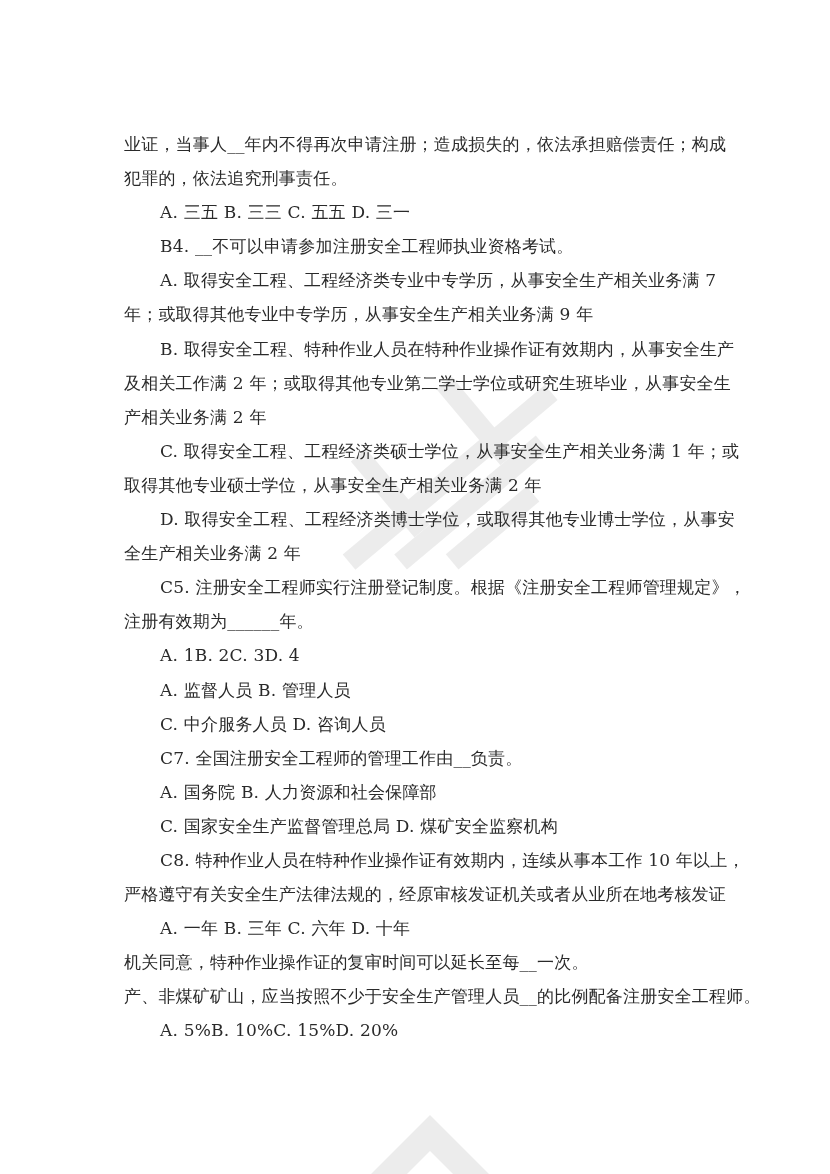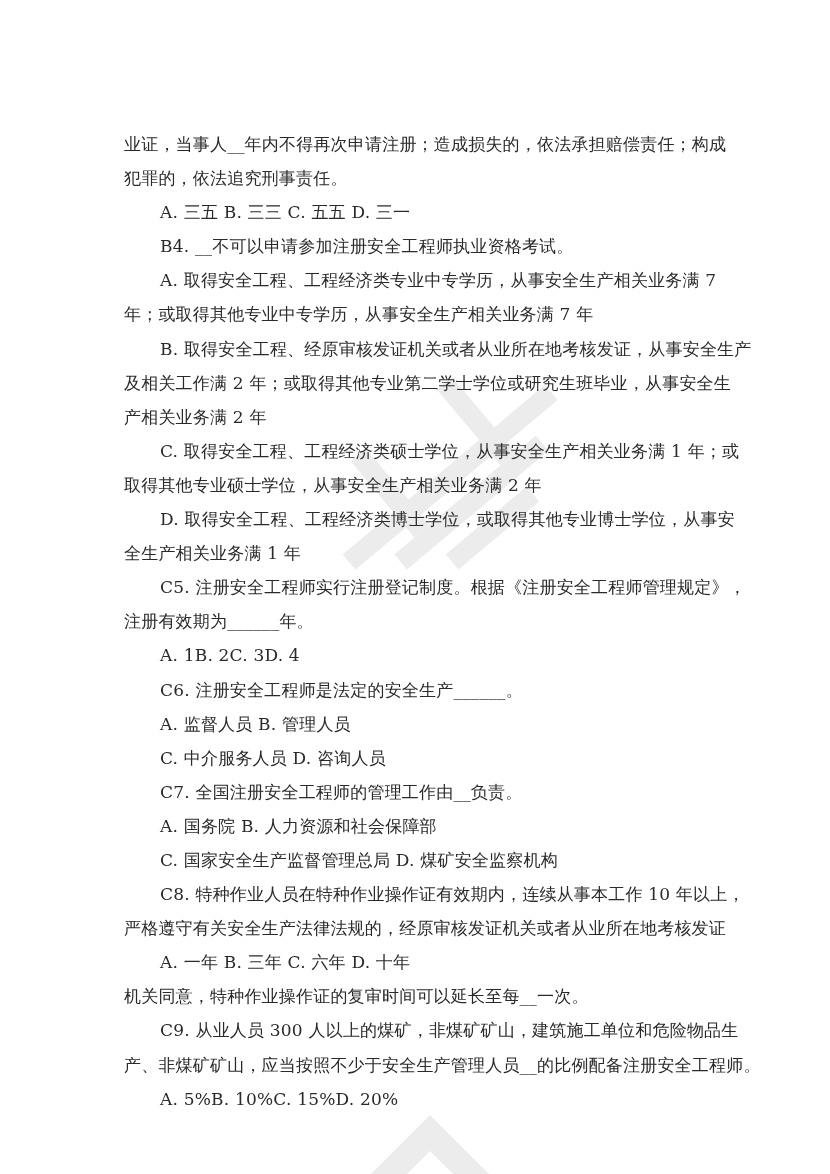--- a/index.html
+++ b/index.html
@@ -30,38 +30,36 @@
     <polygon points="50,0 100,50 85,50 50,15 15,50 0,50" fill="#000"></polygon>
     <rect x="40" y="25" width="20" height="6" fill="#000"></rect>
   </svg>
 
   <div class="content" id="content">
       <div class="line just">业证，当事人__年内不得再次申请注册；造成损失的，依法承担赔偿责任；构成</div>
       <div class="line">犯罪的，依法追究刑事责任。</div>
       <div class="line indent">A. 三五 B. 三三 C. 五五 D. 三一</div>
       <div class="line indent">B4. __不可以申请参加注册安全工程师执业资格考试。</div>
       <div class="line indent just">A. 取得安全工程、工程经济类专业中专学历，从事安全生产相关业务满 7</div>
-      <div class="line">年；或取得其他专业中专学历，从事安全生产相关业务满 7 年</div>
-      <div class="line indent just">B. 取得安全工程、经原审核发证机关或者从业所在地考核发证，从事安全生产</div>
+      <div class="line">年；或取得其他专业中专学历，从事安全生产相关业务满 9 年</div>
+      <div class="line indent just">B. 取得安全工程、特种作业人员在特种作业操作证有效期内，从事安全生产</div>
       <div class="line just">及相关工作满 2 年；或取得其他专业第二学士学位或研究生班毕业，从事安全生</div>
       <div class="line">产相关业务满 2 年</div>
       <div class="line indent just">C. 取得安全工程、工程经济类硕士学位，从事安全生产相关业务满 1 年；或</div>
       <div class="line">取得其他专业硕士学位，从事安全生产相关业务满 2 年</div>
       <div class="line indent just">D. 取得安全工程、工程经济类博士学位，或取得其他专业博士学位，从事安</div>
-      <div class="line">全生产相关业务满 1 年</div>
+      <div class="line">全生产相关业务满 2 年</div>
       <div class="line indent just">C5. 注册安全工程师实行注册登记制度。根据《注册安全工程师管理规定》，</div>
       <div class="line">注册有效期为______年。</div>
       <div class="line indent">A. 1B. 2C. 3D. 4</div>
-      <div class="line indent">C6. 注册安全工程师是法定的安全生产______。</div>
       <div class="line indent">A. 监督人员 B. 管理人员</div>
       <div class="line indent">C. 中介服务人员 D. 咨询人员</div>
       <div class="line indent">C7. 全国注册安全工程师的管理工作由__负责。</div>
       <div class="line indent">A. 国务院 B. 人力资源和社会保障部</div>
       <div class="line indent">C. 国家安全生产监督管理总局 D. 煤矿安全监察机构</div>
       <div class="line indent just">C8. 特种作业人员在特种作业操作证有效期内，连续从事本工作 10 年以上，</div>
       <div class="line just">严格遵守有关安全生产法律法规的，经原审核发证机关或者从业所在地考核发证</div>
       <div class="line indent">A. 一年 B. 三年 C. 六年 D. 十年</div>
       <div class="line">机关同意，特种作业操作证的复审时间可以延长至每__一次。</div>
-      <div class="line indent just">C9. 从业人员 300 人以上的煤矿，非煤矿矿山，建筑施工单位和危险物品生</div>
       <div class="line just">产、非煤矿矿山，应当按照不少于安全生产管理人员__的比例配备注册安全工程师。</div>
       <div class="line indent">A. 5%B. 10%C. 15%D. 20%</div>
     </div>
 </div>
 
 </body></html>

